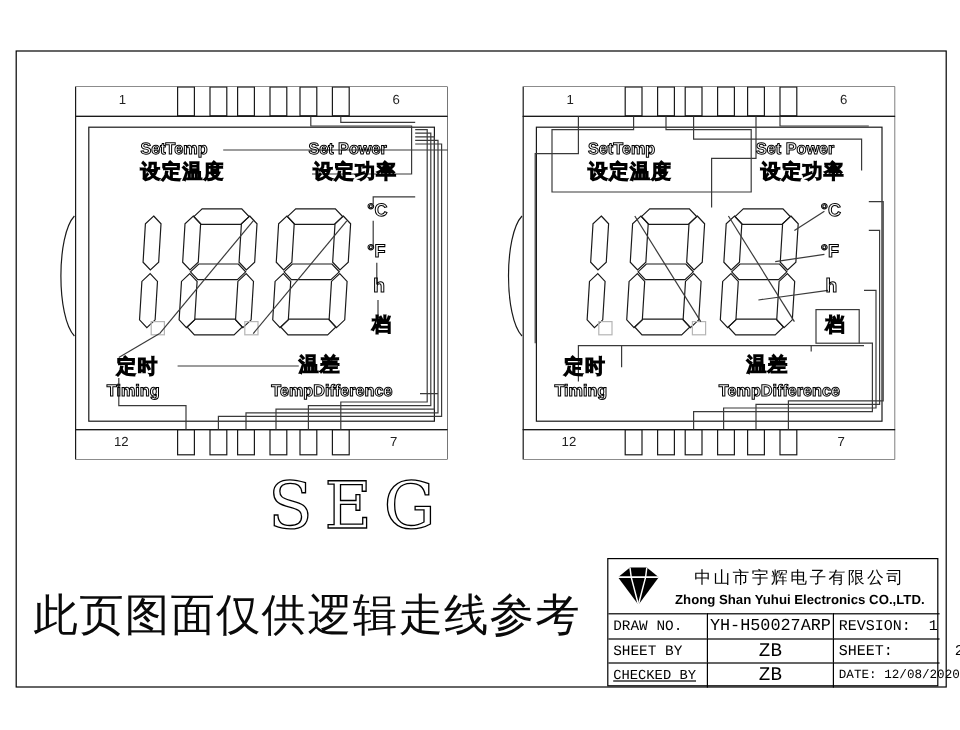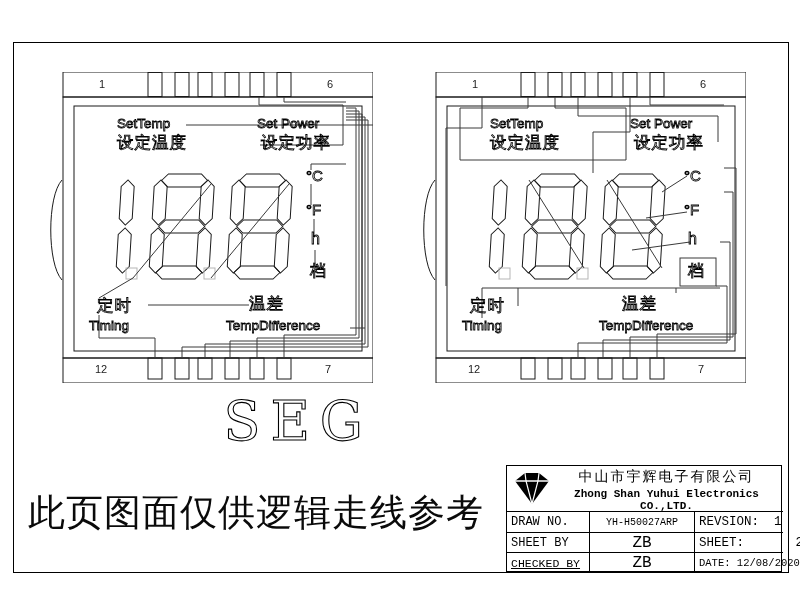--- a/index.html
+++ b/index.html
@@ -5,21 +5,21 @@
   html,body{margin:0;padding:0;background:#fff;}
   #screen{position:relative;width:800px;height:608px;background:#fff;overflow:hidden;
           font-family:"Liberation Sans",sans-serif;color:#111;}
   .page-border{position:absolute;left:13px;top:42px;width:774px;height:529px;
                border:1.5px solid #000;}
   .panel{position:absolute;width:310px;height:311px;}
   #panel-seg{left:63px;top:72px;}
   #panel-com{left:436px;top:72px;}
   .panel svg{position:absolute;left:-18px;top:0;}
   .pinnum{position:absolute;font-size:11px;color:#222;white-space:nowrap;}
-  .lbl{position:absolute;white-space:nowrap;font-weight:normal;
+  .lbl{position:absolute;white-space:nowrap;font-weight:bold;
        color:rgba(255,255,255,0);-webkit-text-stroke:0.85px #000;
        font-family:"Liberation Sans",sans-serif;}
   .en{font-size:13.5px;}
   .cn{font-size:16.5px;letter-spacing:1px;}
   .ann{font-size:15px;}
   .annb{font-size:16px;}
   .caption{position:absolute;width:310px;text-align:right;
            font-family:"DejaVu Serif",serif;font-size:54px;letter-spacing:10px;
            color:rgba(255,255,255,0);-webkit-text-stroke:1.1px #000;}
   #caption-seg{left:63px;top:390px;}
@@ -29,21 +29,21 @@
   
   .tblock{position:absolute;left:506px;top:465px;width:276px;height:107px;
           border:1.5px solid #000;box-sizing:border-box;}
   .tb-cell{position:absolute;box-sizing:border-box;border-left:1px solid #000;
            border-top:1px solid #000;display:flex;align-items:center;}
   .tb-cell.first{border-left:none;}
   .tb-company{position:absolute;left:0;top:0;width:100%;height:45px;display:flex;align-items:center;}
   .tb-logo{margin-left:5px;flex:0 0 auto;}
   .tb-names{flex:1;text-align:center;}
   .tb-cn{font-family:"Liberation Serif",serif;font-size:14px;letter-spacing:2px;color:#000;line-height:22px;}
-  .tb-en{font-family:Liberation Mono, monospace;font-size:11px;font-weight:bold;color:#000;line-height:12px;}
+  .tb-en{font-family:Liberation Sans, sans-serif;font-size:11px;font-weight:bold;color:#000;line-height:12px;}
   .mono{font-family:"Liberation Mono",monospace;}
   .tb-label{font-size:12px;padding-left:4px;color:#000;}
   .tb-value{font-size:15px;justify-content:center;color:#000;}
   .tb-right{font-size:12.5px;padding-left:4px;color:#000;}
   .tb-date{font-size:10.5px;}
 </style>
 </head>
 <body>
 
 <div id="screen">
@@ -224,21 +224,21 @@
         <polyline points="13,3 14,11 20,34" stroke="#fff" stroke-width="1.2" fill="none"></polyline>
         <polyline points="27,3 26,11 20,34" stroke="#fff" stroke-width="1.2" fill="none"></polyline>
       </svg>
       <div class="tb-names">
         <div class="tb-cn">中山市宇辉电子有限公司</div>
         <div class="tb-en">Zhong Shan Yuhui Electronics CO.,LTD.</div>
       </div>
     </div>
 
     <div class="tb-cell mono tb-label first" style="left:0;top:45px;width:82px;height:21px;">DRAW NO.</div>
-    <div class="tb-cell mono tb-value" style="left:82px;top:45px;width:105px;height:21px;font-size:10px;">YH-H50027ARP</div>
+    <div class="tb-cell mono tb-value" style="left:82px;top:45px;width:105px;height:21px;font-size:14px;">YH-H50027ARP</div>
     <div class="tb-cell mono tb-right" style="left:187px;top:45px;width:89px;height:21px;">
       <span>REVSION:</span>&nbsp;&nbsp;
       <span>1</span>
     </div>
 
     <div class="tb-cell mono tb-label first" style="left:0;top:66px;width:82px;height:20px;">SHEET BY</div>
     <div class="tb-cell mono tb-value" style="left:82px;top:66px;width:105px;height:20px;font-size:16px;">ZB</div>
     <div class="tb-cell mono tb-right" style="left:187px;top:66px;width:89px;height:20px;gap:22px;">
       <span>SHEET:</span>&nbsp;
       <span>2/3</span>

